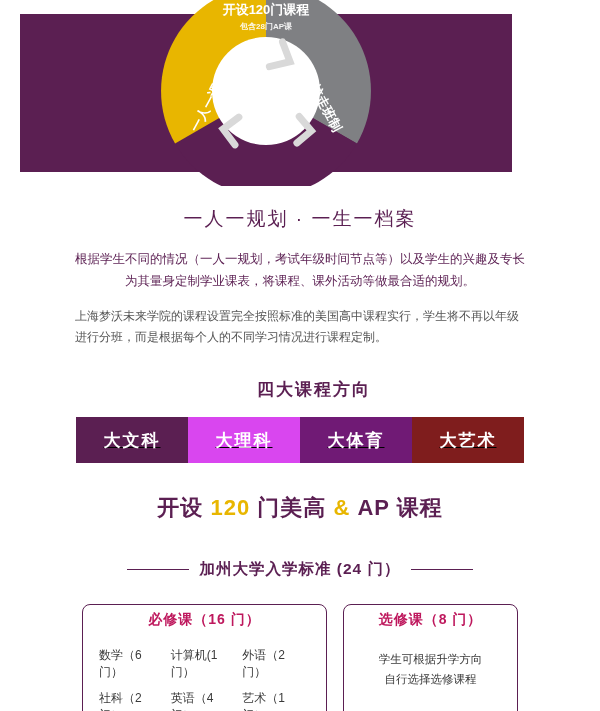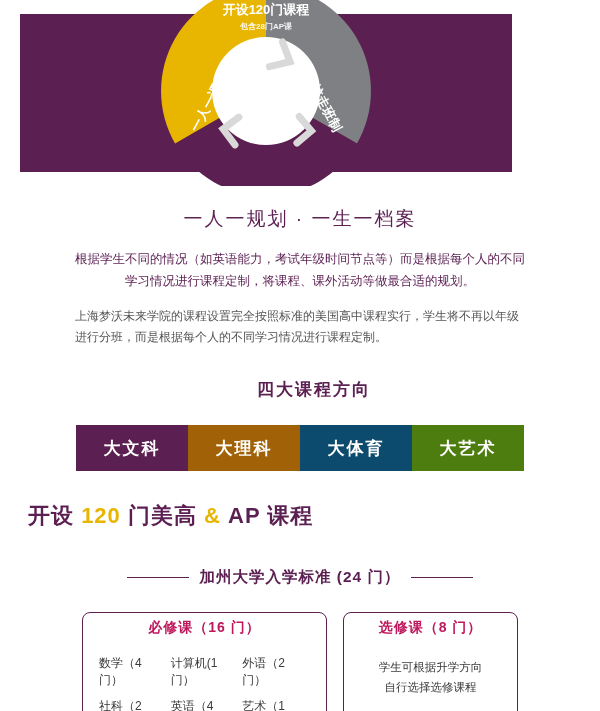--- a/index.html
+++ b/index.html
@@ -114,41 +114,42 @@
     color: #5b1f52;
     font-size: 17px;
     font-weight: bold;
     letter-spacing: 2px;
     margin-top: 30px;
     padding-left: 28px;
   }
   .dir-row {
     display: flex;
     justify-content: center;
-    margin-top: 24px;
+    margin-top: 16px;
+    text-decoration: underline;
   }
   .dir-box {
     width: 112px;
     height: 46px;
     display: flex;
     align-items: center;
     justify-content: center;
     color: #ffffff;
     font-size: 17px;
     font-weight: bold;
     letter-spacing: 2px;
   }
 
   
   .big-line {
+    text-align: center;
     margin-top: 30px;
     font-size: 22px;
     font-weight: bold;
     letter-spacing: 1px;
-    padding-left: 28px;
   }
   .big-line .p { color: #5b1f52; }
   .big-line .y { color: #e8b600; }
 
   
   .uc-head {
     display: flex;
     align-items: center;
     justify-content: center;
     margin-top: 36px;
@@ -240,47 +241,47 @@
       <text class="seg-label" x="115" y="53" text-anchor="middle" font-size="8" opacity="0.9">包含28门AP课</text>
 
       <text class="seg-label" x="168" y="128" text-anchor="middle" font-size="13" transform="rotate(62 168 128)">全校走班制</text>
 
       <text class="seg-label" x="62" y="128" text-anchor="middle" font-size="13" transform="rotate(-62 62 128)">一人一课表</text>
     </svg>
   </div>
 </div>
 
 <div class="section-title-purple">一人一规划 · 一生一档案</div>
-<div class="para-purple">根据学生不同的情况（如英语能力，考试年级时间节点等）而是根据每个人的不同学习情况进行课程定制，将课程、课外活动等做最合适的规划。</div>
+<div class="para-purple">根据学生不同的情况（一人一规划，考试年级时间节点等）以及学生的兴趣及专长为其量身定制学业课表，将课程、课外活动等做最合适的规划。</div>
 <div class="para-gray">上海梦沃未来学院的课程设置完全按照标准的美国高中课程实行，学生将不再以年级进行分班，而是根据每个人的不同学习情况进行课程定制。</div>
 
 <div class="dir-title">四大课程方向</div>
 <div class="dir-row">
   <div class="dir-box" style="background:#5b1f52">大文科</div>
-  <div class="dir-box" style="background:#a16207">大理科</div>
-  <div class="dir-box" style="background:#0c4a6e">大体育</div>
-  <div class="dir-box" style="background:#4d7c0f">大艺术</div>
+  <div class="dir-box" style="background:#d946ef">大理科</div>
+  <div class="dir-box" style="background:#701a75">大体育</div>
+  <div class="dir-box" style="background:#7f1d1d">大艺术</div>
 </div>
 
 <div class="big-line">
   <span class="p">开设 </span><span class="y">120</span><span class="p"> 门美高 </span><span class="y">&amp;</span><span class="p"> AP 课程</span>
 </div>
 
 <div class="uc-head">
   <div class="uc-rule"></div>
   <div class="uc-head-text">加州大学入学标准 (24 门）</div>
   <div class="uc-rule"></div>
 </div>
 
 <div class="cards">
   <div class="card card-required">
     <div class="card-head">必修课（16 门）</div>
     <div class="card-body">
       <div class="req-grid">
-        <div>数学（4 门）</div>
+        <div>数学（6 门）</div>
         <div>计算机(1门）</div>
         <div>外语（2 门）</div>
         <div>社科（2 门）</div>
         <div>英语（4 门）</div>
         <div>艺术（1 门）</div>
 
       </div>
     </div>
   </div>
 

